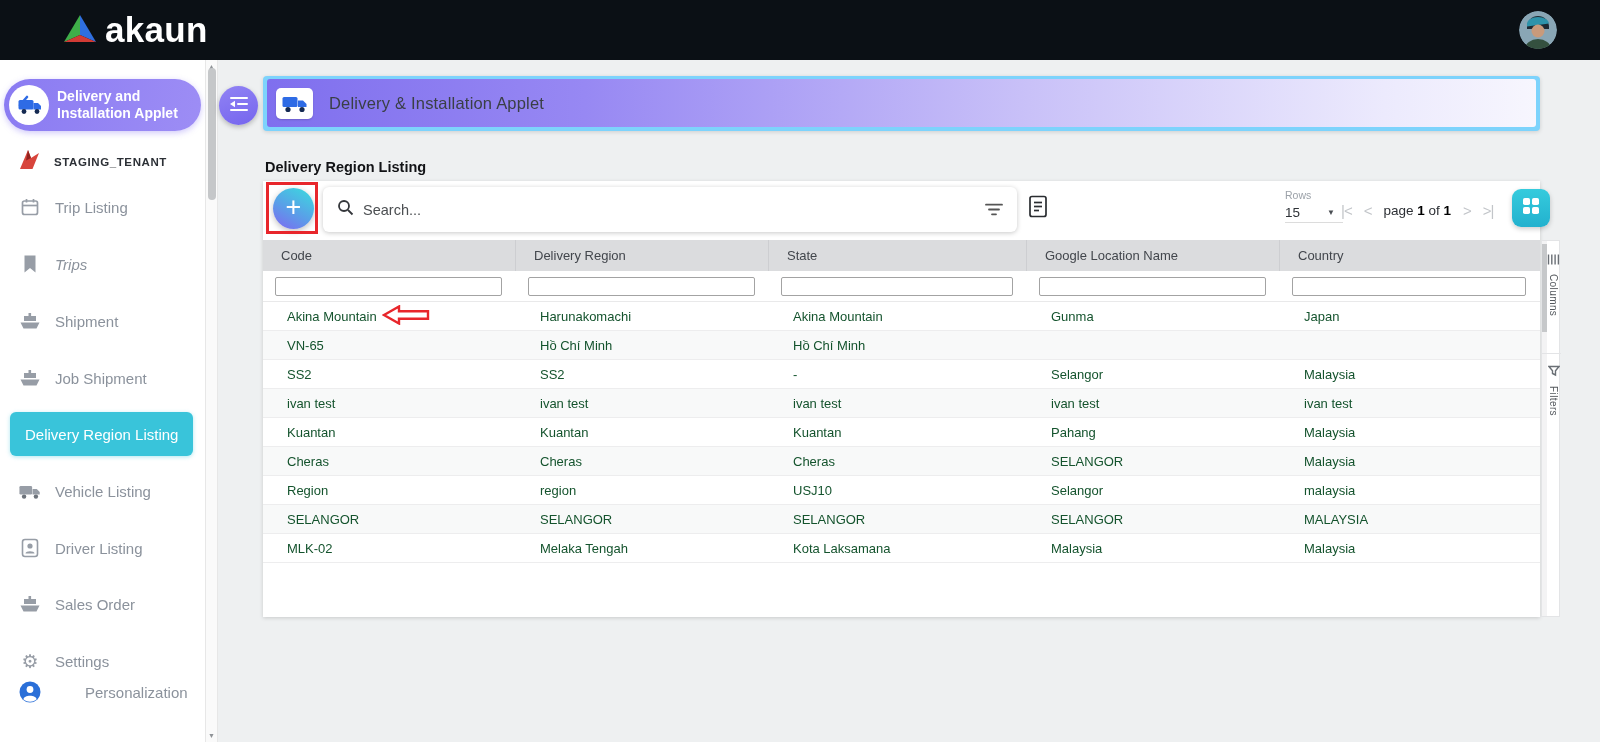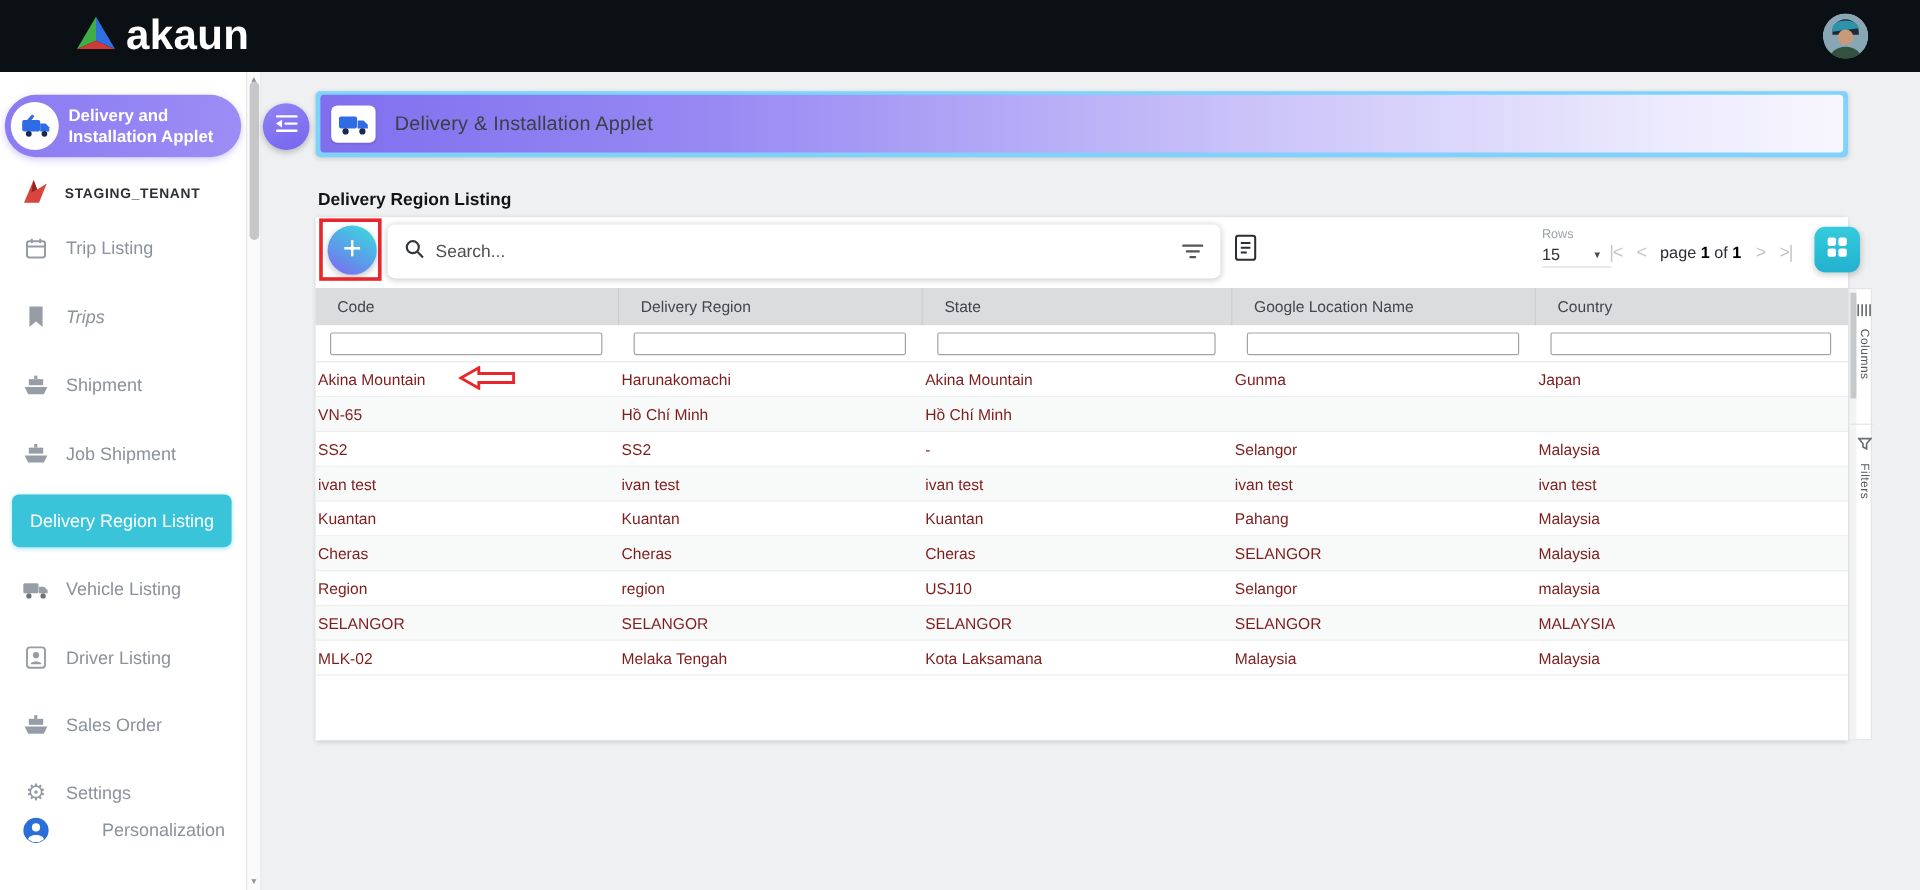--- a/index.html
+++ b/index.html
@@ -62,21 +62,21 @@
   
   .thead, .filter-row, .trow { display:grid; grid-template-columns:253px 253px 258px 253px 260px; }
   .thead { background:#dbdcde; height:31px; }
   .th { font-size:13px; color:#42464c; line-height:31px; padding-left:18px; border-right:1px solid #cdced1; overflow:hidden; white-space:nowrap; }
   .th:last-child { border-right:none; }
   .filter-row { height:31px; border-bottom:1px solid #e9e9ea; align-items:center; }
   .fcell { padding:0 14px 0 12px; }
   .fcell input { width:100%; height:19px; border:1px solid #a3a3a3; border-radius:2px; background:#fff; font-family:inherit; font-size:12px; padding:0 5px; outline:none; }
   .trow { height:29px; border-bottom:1px solid #ededee; cursor:pointer; }
   .trow.alt { background:#f8f9f9; }
-  .tcell { font-size:13px; color:#7f1d1d; line-height:29px; padding-left:2px; white-space:nowrap; overflow:hidden; }
+  .tcell { font-size:13px; color:#14532d; line-height:29px; padding-left:24px; white-space:nowrap; overflow:hidden; }
 
   
   .right-rail { position:absolute; left:1541px; top:240px; width:19px; height:377px; background:#fff; border:1px solid #e3e4e6; z-index:6; }
   .rail-track { position:absolute; left:0; top:0; width:5px; height:100%; background:#f3f3f4; }
   .rail-thumb { position:absolute; left:0; top:3px; width:5px; height:88px; background:#c6c8ca; cursor:pointer; }
   .rail-tab { position:absolute; left:5px; width:13px; display:flex; flex-direction:column; align-items:center; cursor:pointer; }
   .rail-label { writing-mode:vertical-rl; font-size:10px; color:#54585d; margin-top:5px; letter-spacing:.4px; }
   .rail-divider { position:absolute; left:0; top:112px; width:19px; height:1px; background:#e3e4e6; }
 
   

